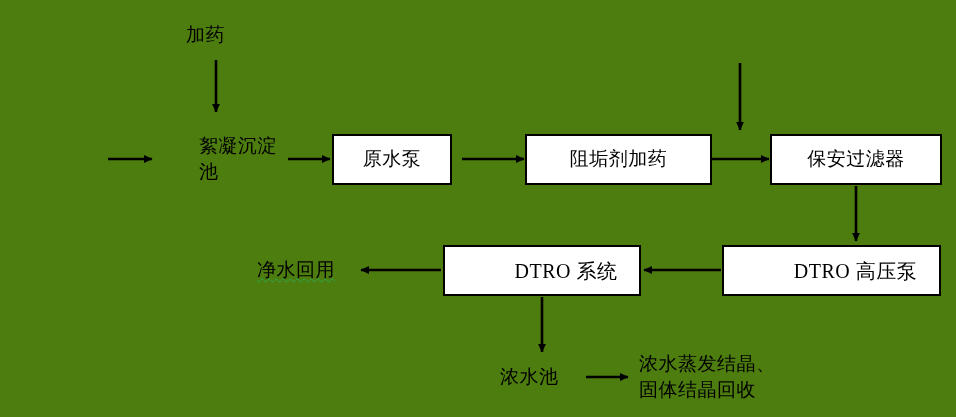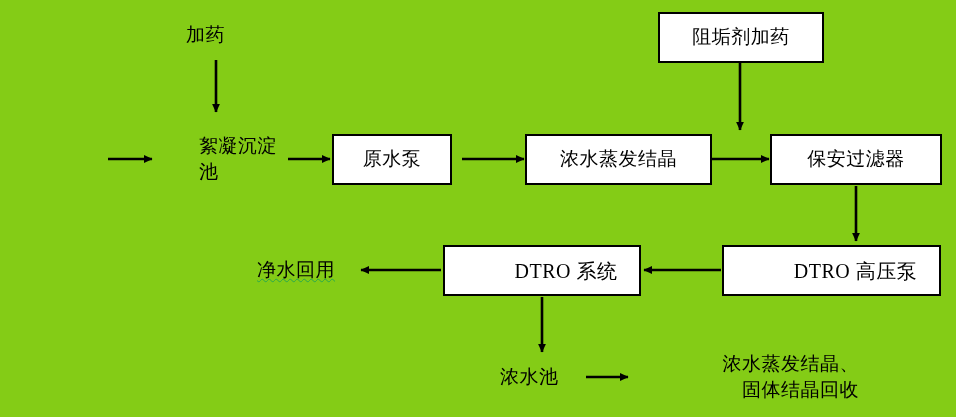--- a/index.html
+++ b/index.html
@@ -4,21 +4,21 @@
 <style>
   html, body {
     margin: 0;
     padding: 0;
     background: #ffffff;
   }
   #canvas {
     position: relative;
     width: 956px;
     height: 417px;
-    background: #84cc16;
+    background: #4d7c0f;
     overflow: hidden;
     font-family: "Liberation Sans", "DejaVu Sans", sans-serif;
     color: #000000;
   }
   .node-box {
     position: absolute;
     box-sizing: border-box;
     border: 2px solid #000000;
     background: #ffffff;
     display: flex;
@@ -116,52 +116,49 @@
       </g>
 
       <g>
         <line x1="586" y1="377" x2="628" y2="377" stroke="#000" stroke-width="2.6" marker-end="url(#ah-r)"></line>
       </g>
     </svg>
   </div>
 
   <div class="node-text" style="left:186px; top:22px;">加药</div>
 
-  <div class="node-box" style="left:658px; top:12px; width:166px; height:51px;">
-    <span>阻垢剂加药</span>
-  </div>
 
 
   <div style="position:absolute; left:166px; top:133px; width:120px;margin-left:33px;">
     <div class="node-text" style="position:static; display:block;">絮凝沉淀</div>
     <div class="node-text" style="position:static; display:block;">池</div>
   </div>
 
   <div class="node-box" style="left:332px; top:134px; width:120px; height:51px;">
     <span>原水泵</span>
   </div>
 
   <div class="node-box" style="left:525px; top:134px; width:187px; height:51px;">
-    <span>浓水蒸发结晶</span>
+    <span>阻垢剂加药</span>
   </div>
 
   <div class="node-box" style="left:770px; top:134px; width:172px; height:51px;">
     <span>保安过滤器</span>
   </div>
 
   <div class="node-text spell-underline" style="left:257px; top:257px;">净水回用</div>
 
   <div class="node-box serif-label" style="left:443px; top:245px; width:198px; height:51px;">
     <span>DTRO 系统</span>
   </div>
 
   <div class="node-box serif-label" style="left:722px; top:245px; width:219px; height:51px;">
     <span>DTRO 高压泵</span>
   </div>
 
   <div class="node-text" style="left:500px; top:364px;">浓水池</div>
 
-  <div style="position:absolute; left:639px; top:351px; width:220px;text-align:right;">
+  <div style="position:absolute; left:639px; top:351px; width:220px;">
     <div class="node-text" style="position:static; display:block;">浓水蒸发结晶、</div>
     <div class="node-text" style="position:static; display:block;">固体结晶回收</div>
   </div>
 
 </div>
 
 </body></html>

